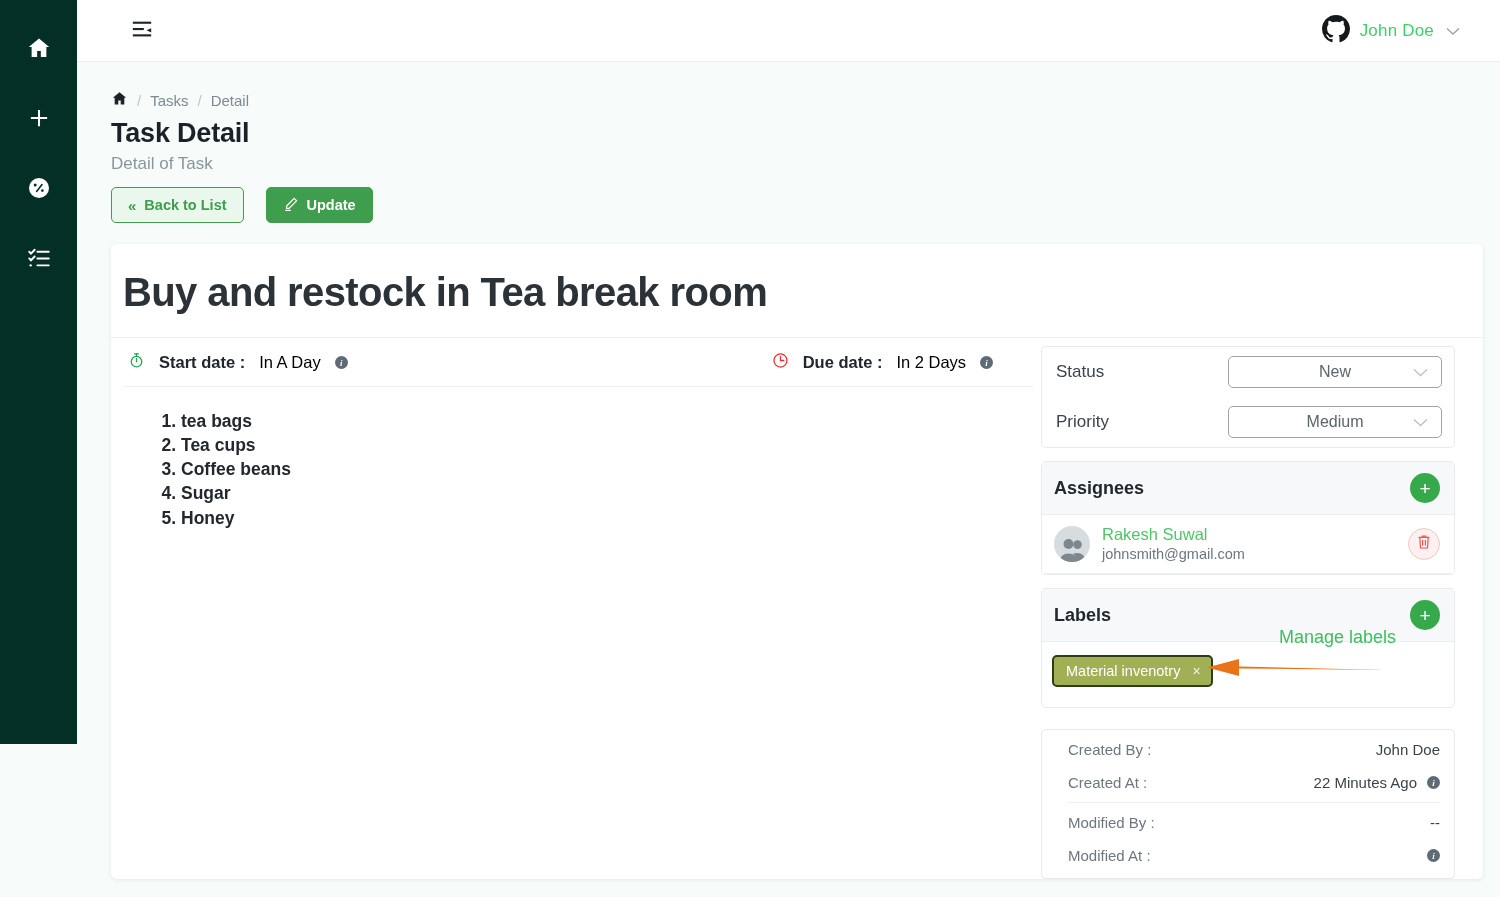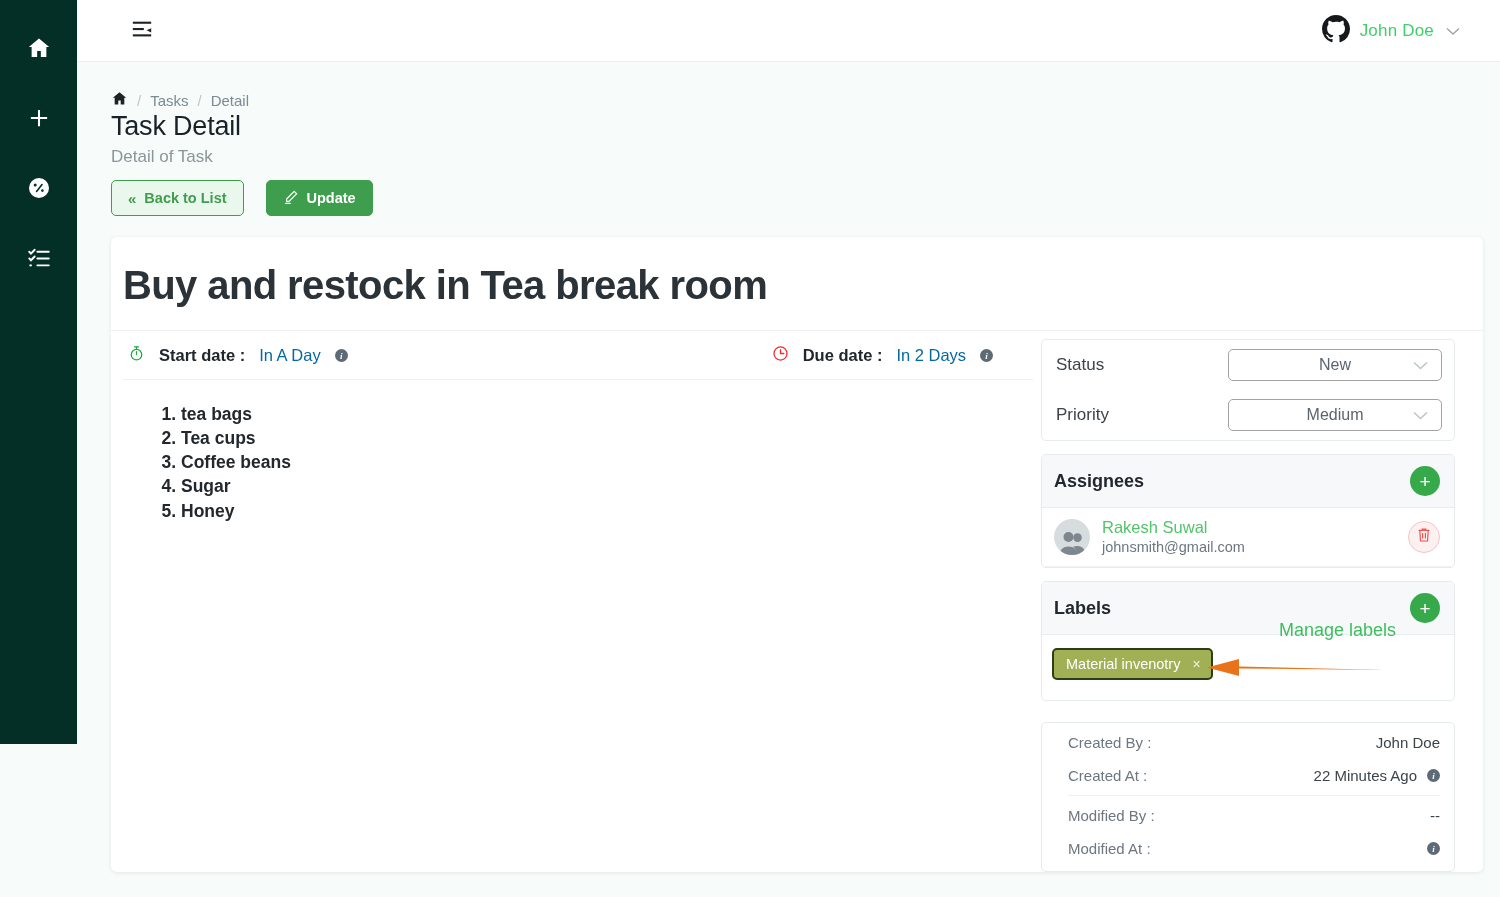--- a/index.html
+++ b/index.html
@@ -61,22 +61,22 @@
   .crumbs {
     margin: 28px 0 0 34px;
     display: flex; align-items: center; gap: 9px;
     font-size: 15px; color: #7b8a93;
   }
   .crumbs .sep { color: #bcc7cd; }
   .crumbs a { color: #7b8a93; text-decoration: none; cursor: pointer; }
   .crumbs .cur { color: #7b8a93; }
 
   .page-title {
-    margin: 1px 0 0 34px;
-    font-size: 27px; font-weight: normal; color: #1a2229;
+    margin: 8px 0 0 34px;
+    font-size: 27px; font-weight: bold; color: #1a2229;
     letter-spacing: -.2px;
   }
   .page-sub {
     margin: 5px 0 0 34px;
     font-size: 17px; color: #8a959c;
   }
   .btn-row {
     margin: 13px 0 0 34px;
     display: flex; align-items: center; gap: 22px;
   }
@@ -118,21 +118,21 @@
   .task-body { display: flex; }
   .task-left { width: 930px; padding: 0 0 0 12px; }
   .dates {
     display: flex; align-items: center;
     padding: 14px 0 13px 5px;
     border-bottom: 1px solid #edf1f3;
     margin-right: 8px;
   }
   .date-block { display: flex; align-items: center; gap: 14px; font-size: 16.5px; }
   .date-lab { font-weight: bold; color: #20282e; }
-  .date-val { color: #0369a1; }
+  .date-val { color: #000000; }
   .due-shift { margin-left: 424px; }
   .info-dot {
     display: inline-flex; align-items: center; justify-content: center;
     width: 13px; height: 13px; border-radius: 50%;
     background: #5e6b74; color: #ffffff;
     font-size: 9px; font-style: italic; font-weight: bold;
     font-family: "Liberation Serif", serif;
     cursor: pointer; vertical-align: middle;
   }
   .desc { padding: 22px 0 0 32px; }

